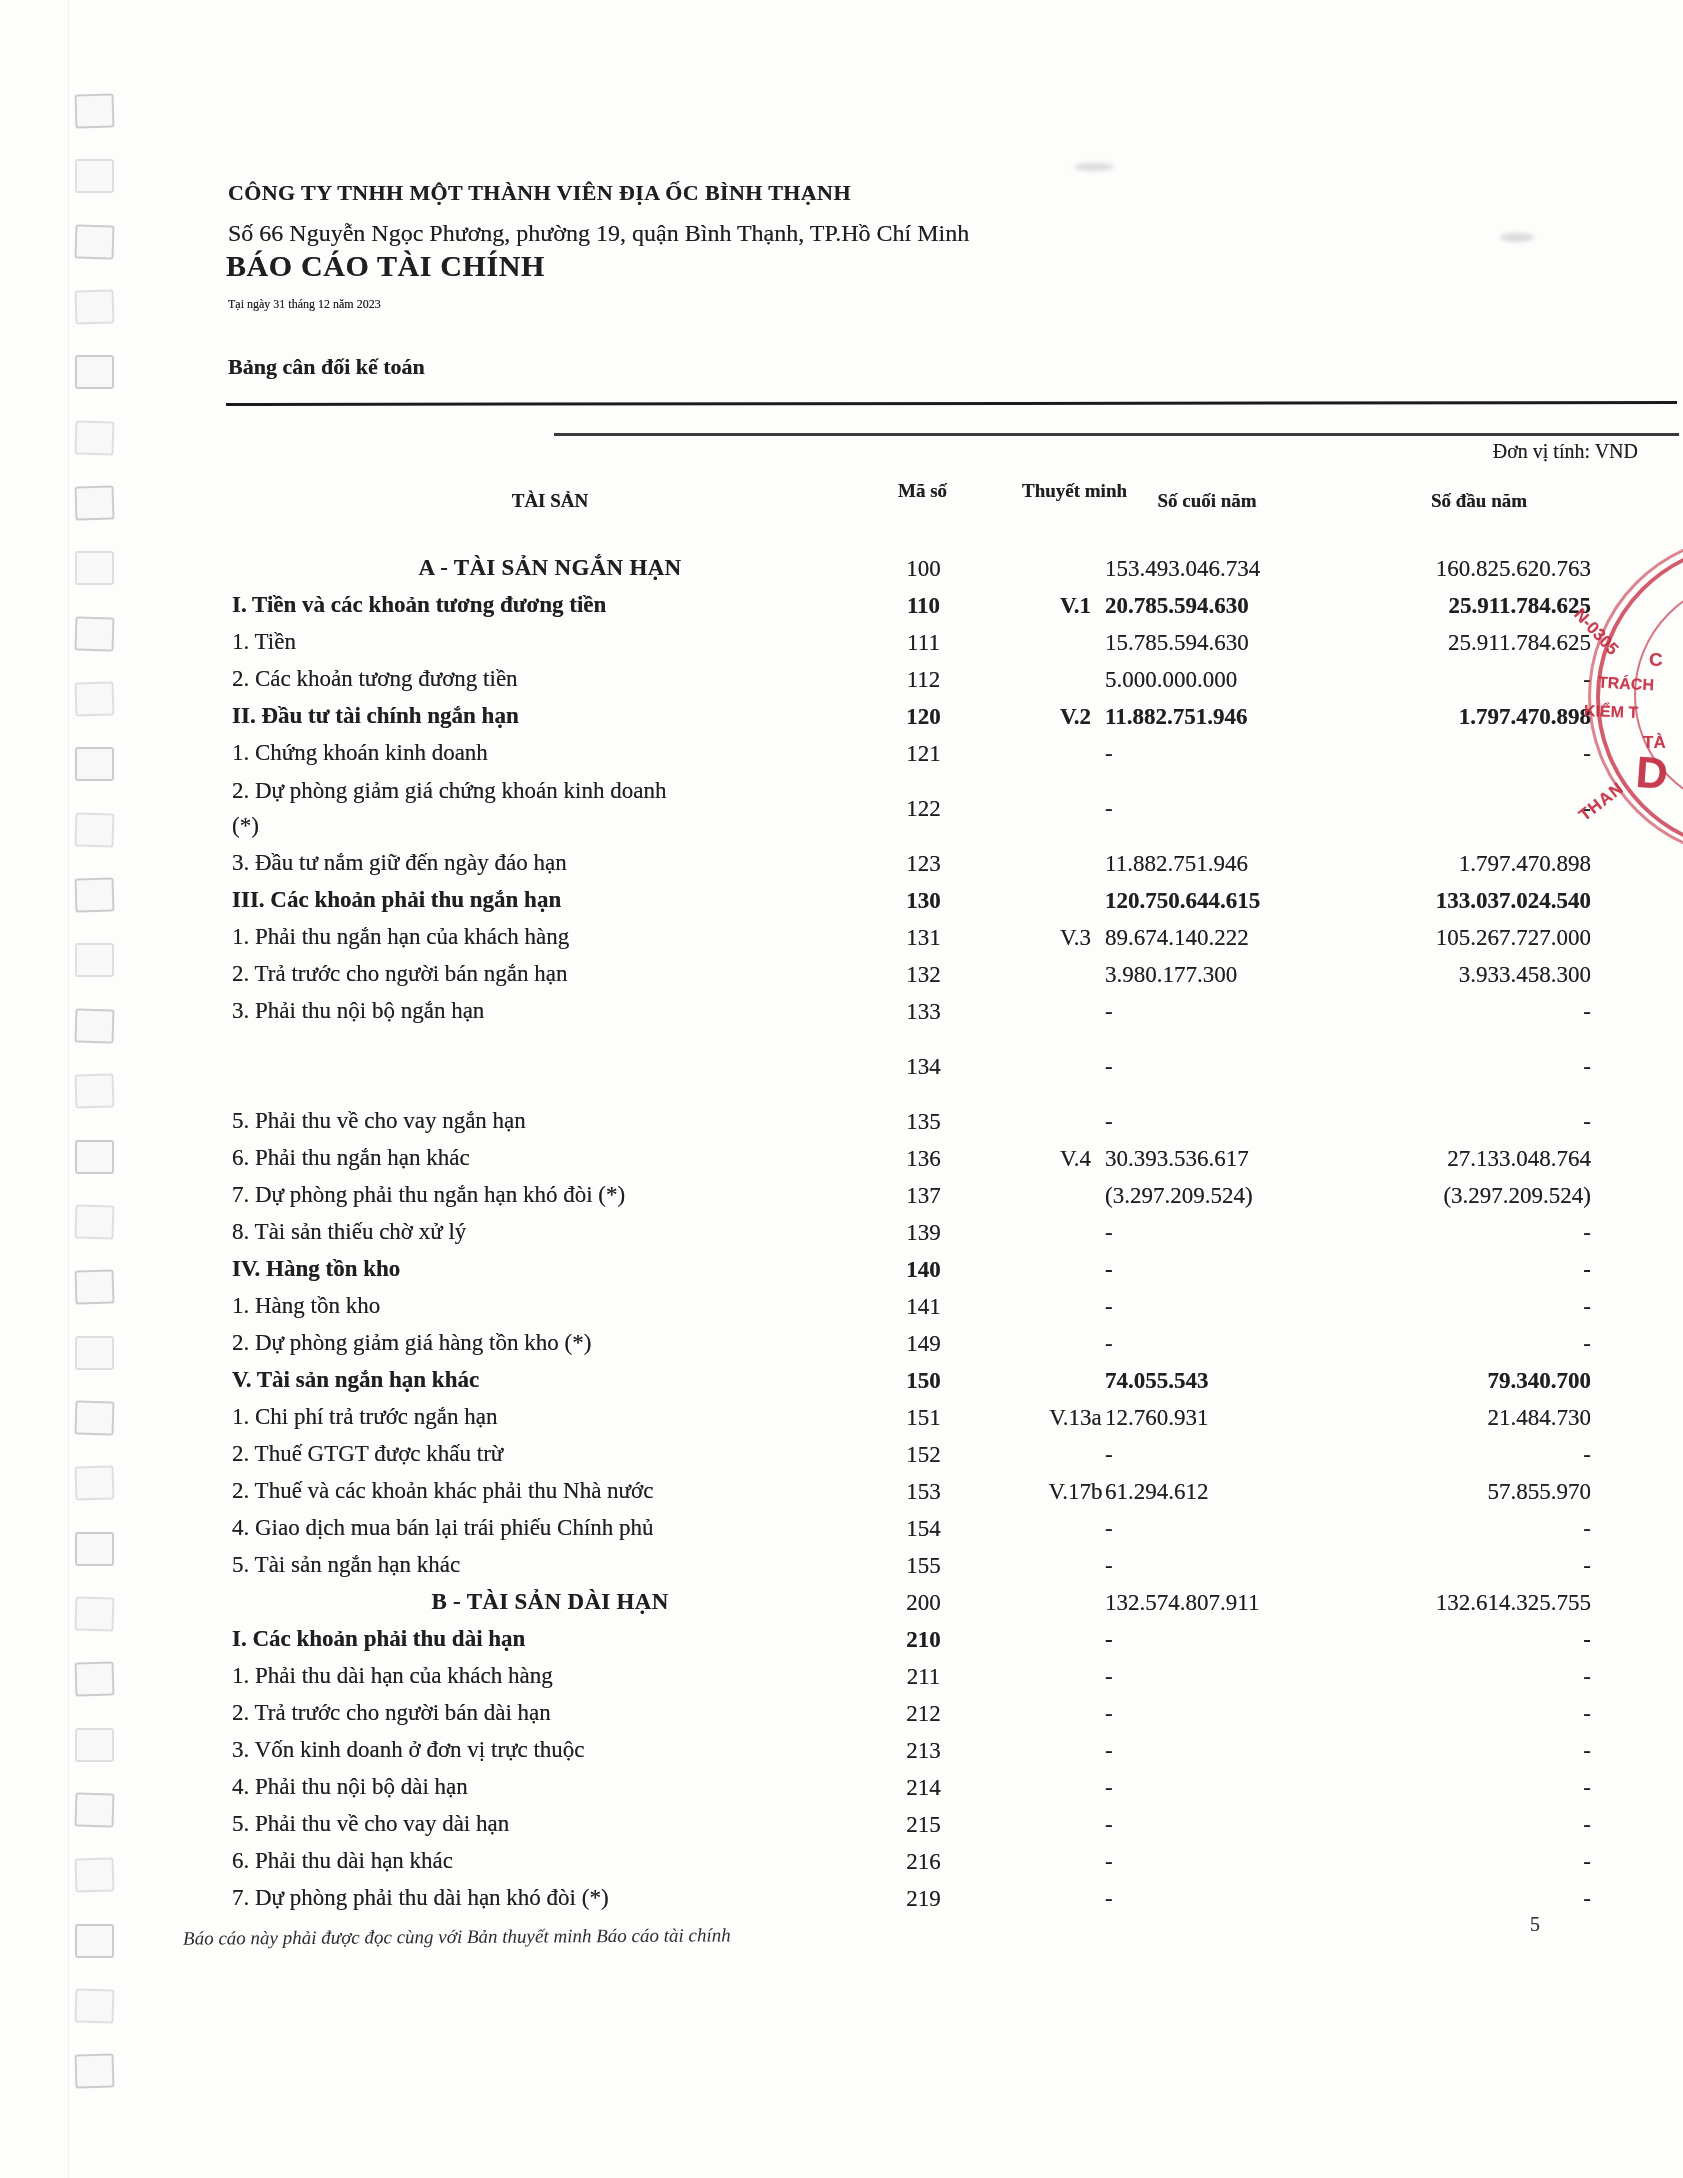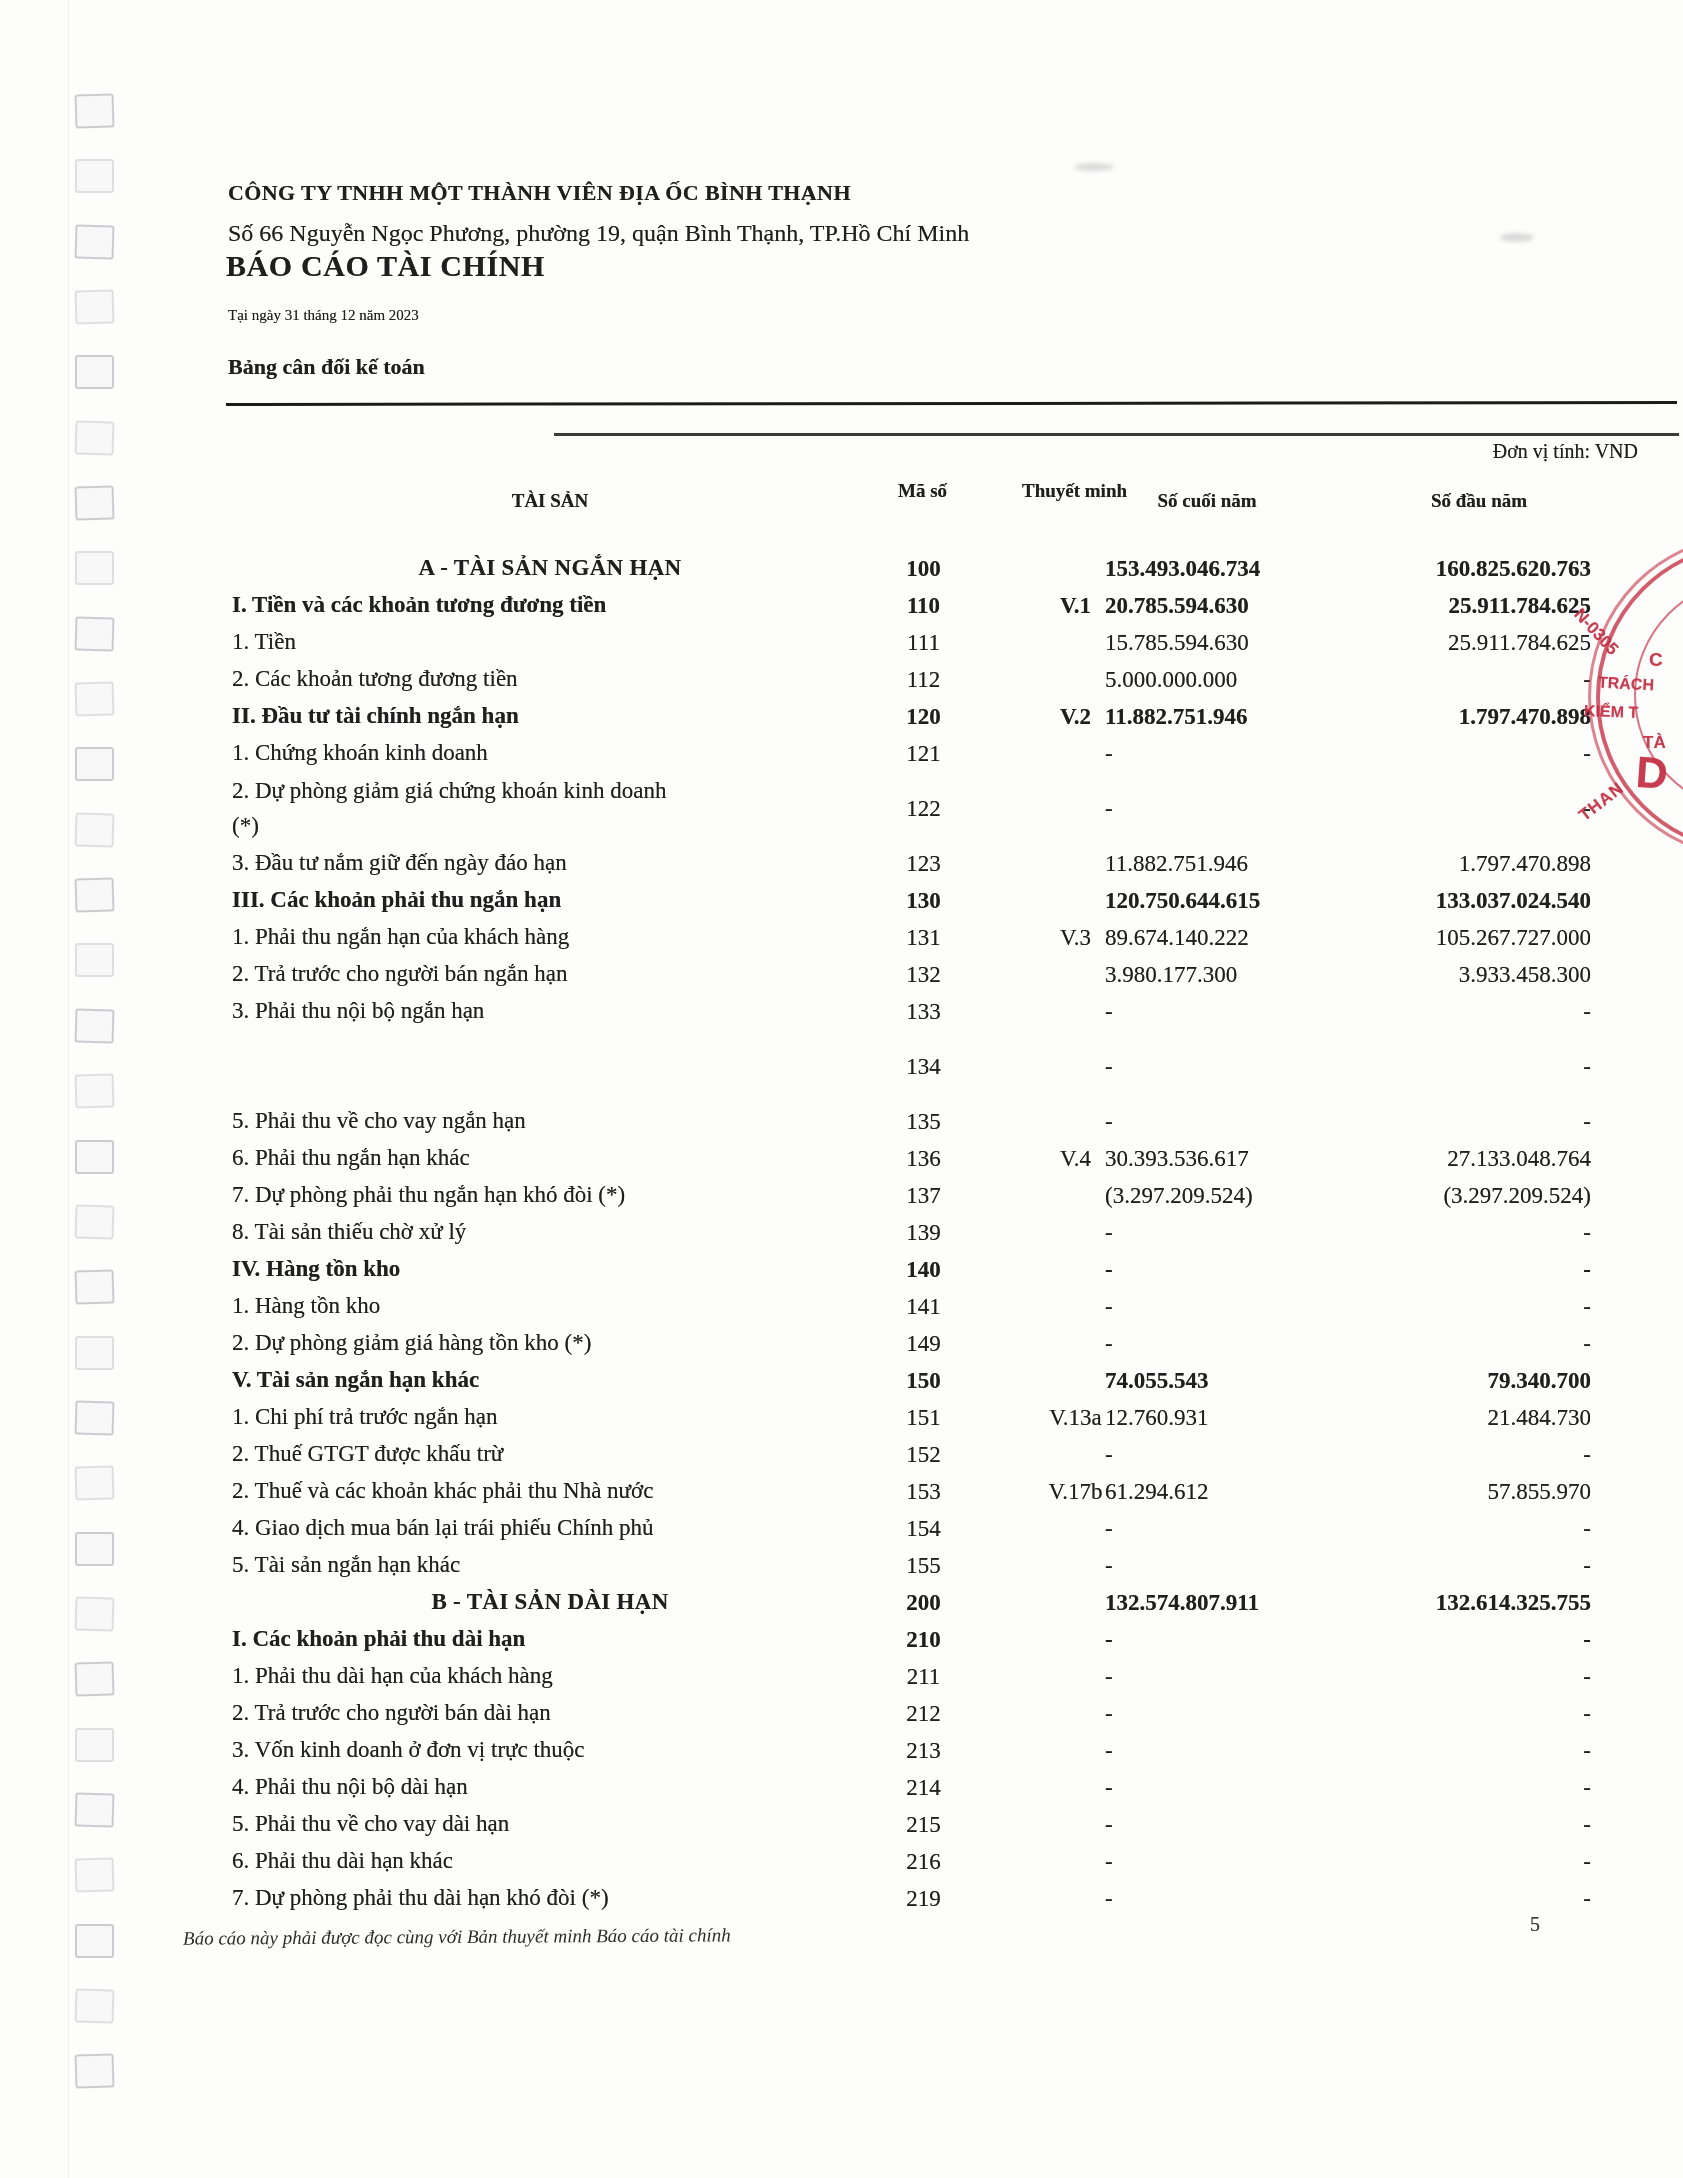--- a/index.html
+++ b/index.html
@@ -12,21 +12,21 @@
   
   .scan-edge{position:absolute;left:68px;top:0;width:1px;height:2178px;background:rgba(60,60,70,0.07);}
   
   .hole{position:absolute;left:75px;width:35px;height:30px;border:2px solid rgba(148,151,158,0.45);
         border-radius:3px;background:rgba(235,236,238,0.25);}
   .hole.alt{border-color:rgba(165,168,175,0.32);}
   
   .company{left:228px;top:180px;font-size:22px;font-weight:bold;letter-spacing:0.4px;}
   .address{left:228px;top:220px;font-size:24px;}
   .report-title{left:226px;top:249px;font-size:30px;font-weight:bold;letter-spacing:0.6px;}
-  .report-date{left:228px;top:307px;font-size:15px;}
+  .report-date{left:228px;top:297px;font-size:12px;}
   .stmt-title{left:228px;top:354px;font-size:22px;font-weight:bold;}
   .rule-main{position:absolute;left:226px;top:402px;width:1451px;height:3px;background:#1b1b1b;transform:rotate(-0.08deg);}
   .rule-second{position:absolute;left:554px;top:433px;width:1125px;height:3px;background:#262626;opacity:0.9;}
   .unit{left:1341px;top:440px;width:297px;text-align:right;font-size:20px;}
   
   .th{position:absolute;font-size:19px;font-weight:bold;text-align:center;text-shadow:0 0 0.6px rgba(45,45,45,0.65);}
   .th-assets{left:337px;top:490px;width:426px;}
   .th-code{left:891px;top:478px;width:63px;line-height:1.35;}
   .th-note{left:1020px;top:478px;width:109px;line-height:1.35;}
   .th-end{left:1089px;top:490px;width:236px;text-align:center;}
@@ -37,21 +37,21 @@
   .row.tall{height:73px;}
   .c-label{position:absolute;left:4px;width:636px;line-height:1.5;white-space:pre-line;
            text-shadow:0 0 0.6px rgba(45,45,45,0.65);}
   .c-code{position:absolute;left:665px;width:61px;text-align:center;text-shadow:0 0 0.6px rgba(45,45,45,0.65);}
   .c-note{position:absolute;left:800px;width:95px;text-align:center;text-shadow:0 0 0.6px rgba(45,45,45,0.65);}
   .c-end{position:absolute;left:877px;width:242px;text-shadow:0 0 0.6px rgba(45,45,45,0.65);}
   .c-begin{position:absolute;left:1121px;width:242px;text-align:right;text-shadow:0 0 0.6px rgba(45,45,45,0.65);}
   .row.section .c-label,.row.section .c-code,.row.section .c-note,
   .row.section .c-end,.row.section .c-begin{font-weight:bold;}
   .row.total .c-label{text-align:center;font-weight:bold;letter-spacing:0.3px;}
-  .row.total .c-code,.row.total .c-end,.row.total .c-begin{font-weight:bold;}
+  .row.total .c-code,.row.total .c-end,.row.total .c-begin{font-weight:normal;}
   .dash{letter-spacing:0;padding-right:14px;}
   
   .footer-note{left:183px;top:1926px;font-size:19px;font-style:italic;color:#2c2c2c;
                transform:rotate(-0.35deg);text-shadow:none;}
   .page-num{left:1530px;top:1913px;font-size:20px;color:#3a3a3a;}
   
   .smudge{position:absolute;background:rgba(120,120,125,0.25);border-radius:50%;filter:blur(2px);}
   
   .stamp-ring{position:absolute;border-radius:50%;border-style:solid;border-color:rgba(199,52,72,0.8);}
   .ring-outer2{left:1588px;top:534px;width:319px;height:319px;border-width:3px;opacity:0.75;}

